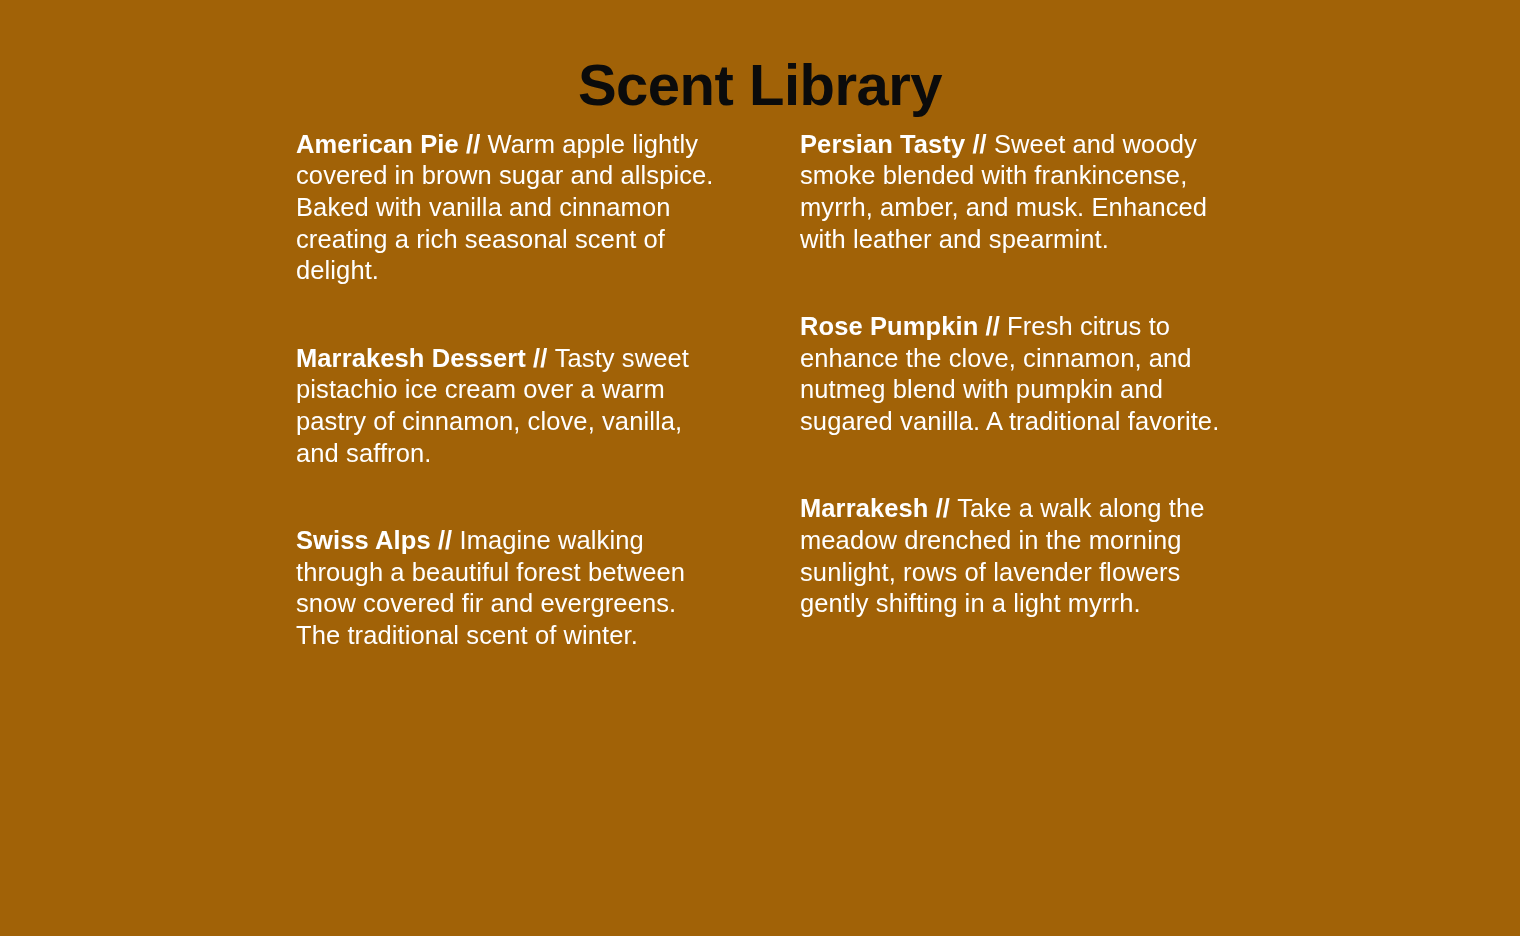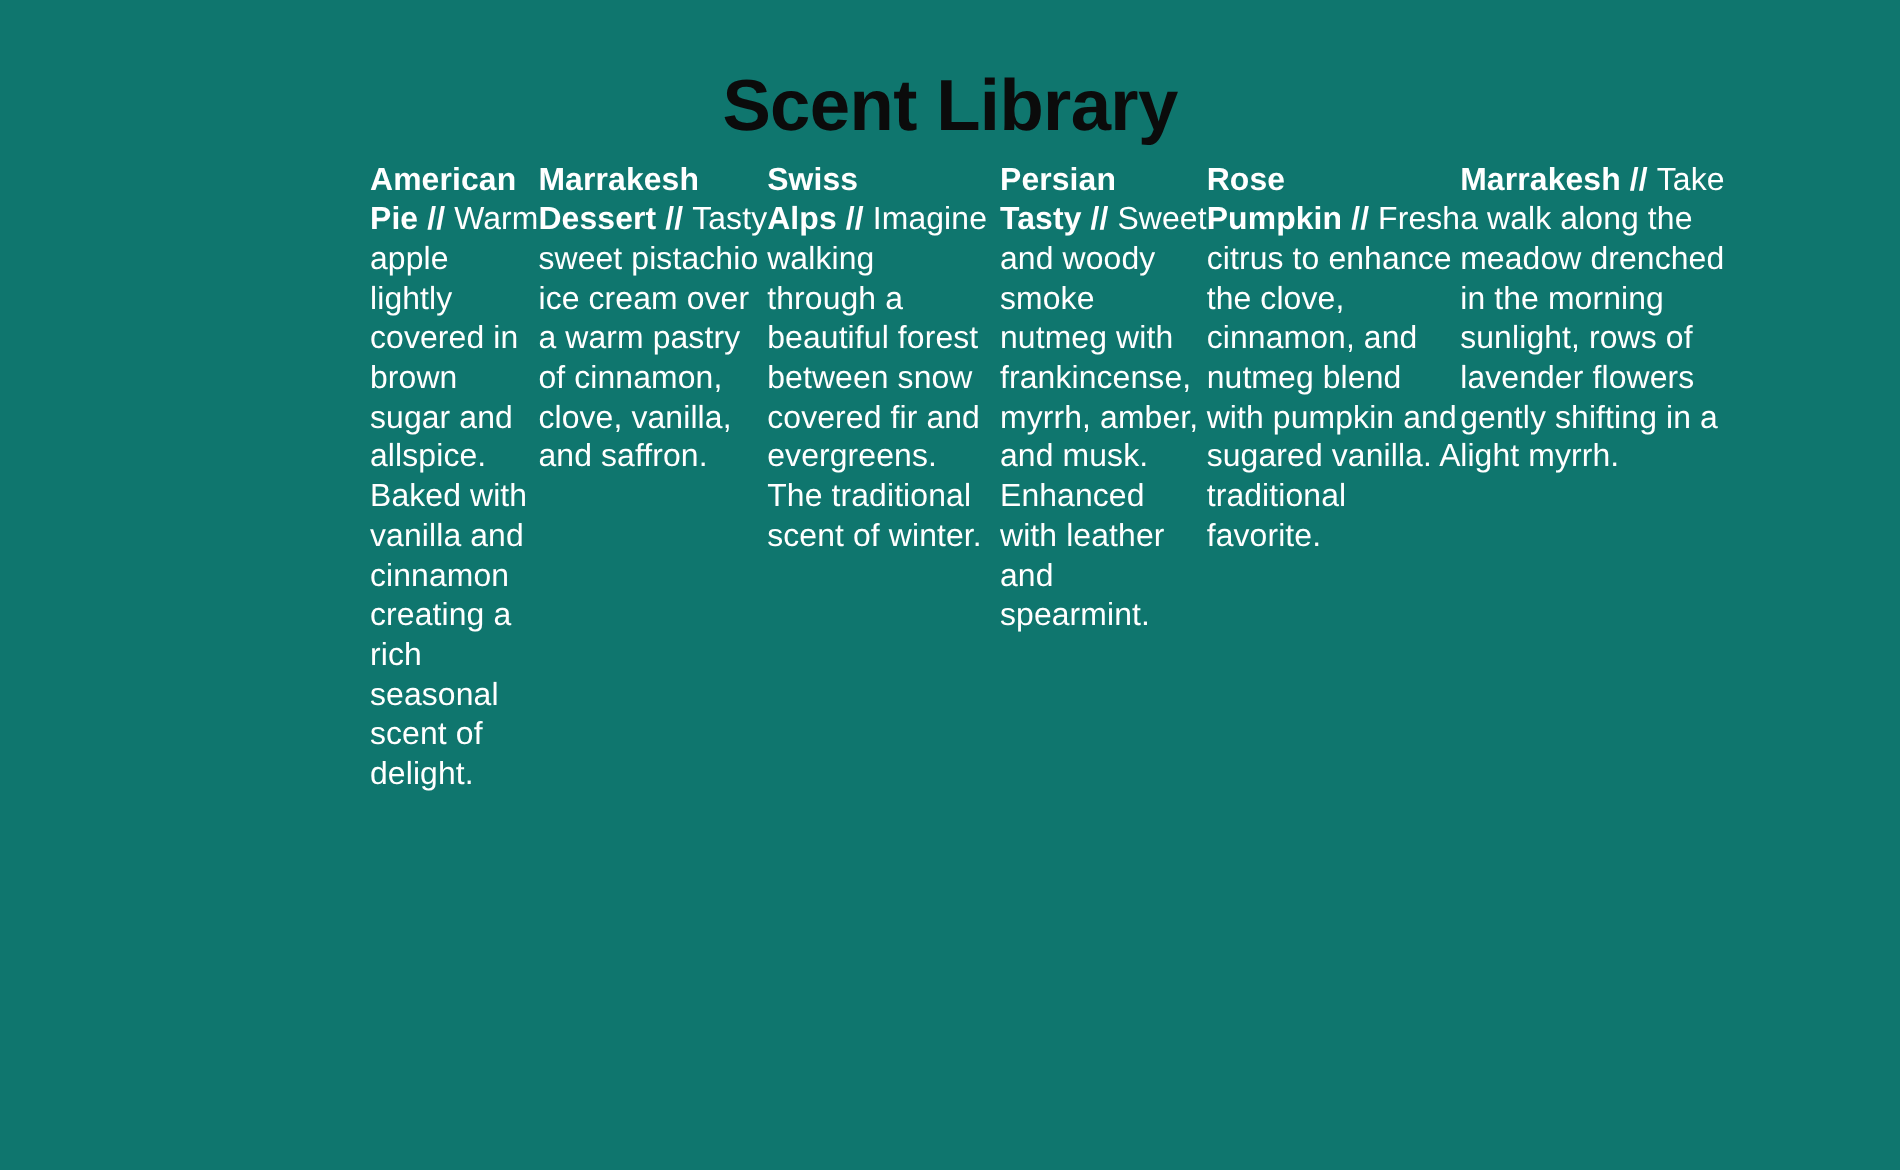--- a/index.html
+++ b/index.html
@@ -10,21 +10,21 @@
     width: 1520px;
     height: 936px;
     background: #15c6cf;
     font-family: "Liberation Sans", sans-serif;
     overflow: hidden;
   }
   .page {
     position: relative;
     width: 1520px;
     height: 936px;
-    background: #0f766e;
+    background: #a16207;
   }
   .page-title {
     position: absolute;
     top: 14px;
     left: 0;
     width: 1520px;
     text-align: center;
     font-size: 58px;
     font-weight: 700;
     color: #0b0b0b;
@@ -36,21 +36,21 @@
     top: 103px;
     left: 296px;
     width: 1000px;
     display: flex;
     flex-direction: row;
     gap: 84px;
   }
   .column {
     width: 420px;
     display: flex;
-    flex-direction: row;
+    flex-direction: column;
   }
   .entry {
     margin-bottom: 30px;
     font-size: 25.5px;
     line-height: 31.7px;
     color: #ffffff;
     letter-spacing: 0.1px;
   }
   .entry:last-child {
     margin-bottom: 0;
@@ -91,21 +91,21 @@
       <p class="entry">
         <span class="entry-name">Swiss Alps</span><span class="entry-sep">&nbsp;</span><span class="entry-sep">//</span><span class="entry-desc">&nbsp;</span><span class="entry-desc">Imagine walking through a beautiful forest between snow covered fir and evergreens. The traditional scent of winter.</span>
       </p>
 
     </div>
 
     <div class="column">
 
 
       <p class="entry">
-        <span class="entry-name">Persian Tasty</span><span class="entry-sep">&nbsp;</span><span class="entry-sep">//</span><span class="entry-desc">&nbsp;</span><span class="entry-desc">Sweet and woody smoke nutmeg with frankincense, myrrh, amber, and musk. Enhanced with leather and spearmint.</span>
+        <span class="entry-name">Persian Tasty</span><span class="entry-sep">&nbsp;</span><span class="entry-sep">//</span><span class="entry-desc">&nbsp;</span><span class="entry-desc">Sweet and woody smoke blended with frankincense, myrrh, amber, and musk. Enhanced with leather and spearmint.</span>
       </p>
 
       <p class="entry">
         <span class="entry-name">Rose Pumpkin</span><span class="entry-sep">&nbsp;</span><span class="entry-sep">//</span><span class="entry-desc">&nbsp;</span><span class="entry-desc">Fresh citrus to enhance the clove, cinnamon, and nutmeg blend with pumpkin and sugared vanilla. A traditional favorite.</span>
       </p>
 
       <p class="entry">
         <span class="entry-name">Marrakesh</span><span class="entry-sep">&nbsp;</span><span class="entry-sep">//</span><span class="entry-desc">&nbsp;</span><span class="entry-desc">Take a walk along the meadow drenched in the morning sunlight, rows of lavender flowers gently shifting in a light myrrh.</span>
       </p>
 

